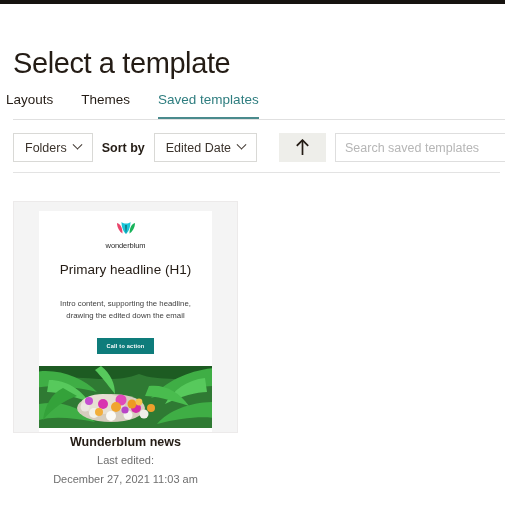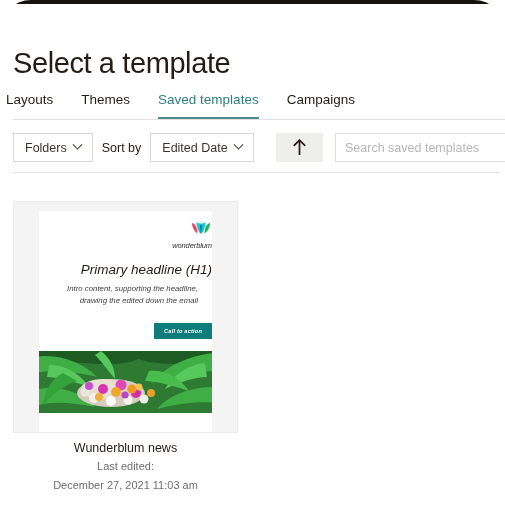--- a/index.html
+++ b/index.html
@@ -8,21 +8,20 @@
     width: 505px; height: 512px;
     background: #ffffff;
     font-family: "Liberation Sans", sans-serif;
     overflow: hidden;
   }
   #app {
     position: relative;
     width: 505px; height: 512px;
     background: #ffffff;
     overflow: hidden;
-    border-radius: 31px;
   }
 
   
   .top-strip {
     position: absolute; left: 0; top: 0;
     width: 505px; height: 4px;
     background: #16130f;
   }
 
   
@@ -87,21 +86,21 @@
   }
   .caret {
     display: inline-block;
     width: 7px; height: 7px;
     border-right: 1.6px solid #3b332c;
     border-bottom: 1.6px solid #3b332c;
     transform: rotate(45deg) translate(-2px,-2px);
   }
   .sortby-label {
     font-size: 12.5px;
-    font-weight: normal;
+    font-weight: bold;
     color: #241c15;
     margin: 0 9px;
     white-space: nowrap;
   }
   .sort-dir-btn {
     width: 47px; height: 29px;
     margin-left: 22px;
     background: #eeeeea;
     border: none;
     display: flex;
@@ -140,35 +139,34 @@
     width: 225px; height: 232px;
     background: #f4f4f4;
     border: 1px solid #eceaea;
     padding: 9px 25px 0 25px;
     overflow: hidden;
   }
   .email-preview {
     width: 173px; height: 223px;
     background: #ffffff;
     overflow: hidden;
-    text-align: right;
+    text-align: center;
     padding-top: 10px;
-    font-style: italic;
   }
   .brand-logo { width: 22px; height: 14px; margin: 0 auto 2px auto; }
   .brand-name {
     font-size: 7.5px;
     color: #2b2b2b;
     letter-spacing: -0.1px;
     margin-bottom: 12px;
   }
   .email-h1 {
     font-size: 13.5px;
     color: #241c15;
-    margin: 0 0 5px 0;
+    margin: 0 0 20px 0;
     line-height: 16px;
   }
   .email-intro {
     font-size: 7.8px;
     color: #3e3e3e;
     line-height: 11.5px;
     padding: 0 14px;
     margin-bottom: 13px;
   }
   .cta {
@@ -180,24 +178,24 @@
     letter-spacing: 0.2px;
     padding: 5px 10px;
     margin-bottom: 12px;
   }
   .hero-photo {
     width: 173px; height: 62px;
     display: block;
   }
 
   .card-title {
-    margin-top: 7px;
+    margin-top: 1px;
     text-align: center;
     font-size: 12.5px;
-    font-weight: normal;
+    font-weight: bold;
     color: #241c15;
     line-height: 16px;
   }
   .card-meta {
     text-align: center;
     font-size: 11px;
     color: #6e6e6e;
     line-height: 17px;
     margin-top: 2px;
   }
@@ -208,21 +206,20 @@
 <div id="app">
 
   <div class="top-strip"></div>
 
   <h1 class="page-title">Select a template</h1>
 
   <div class="tabbar">
     <div class="tab">Layouts</div>
     <div class="tab">Themes</div>
     <div class="tab active">Saved templates</div>
-    <div class="tab">Campaigns</div>
   </div>
   <div class="tabbar-rule"></div>
 
   <div class="toolbar">
 
     <div class="select-box">
       <span>Folders</span>
       <span class="caret"></span>
     </div>
 

